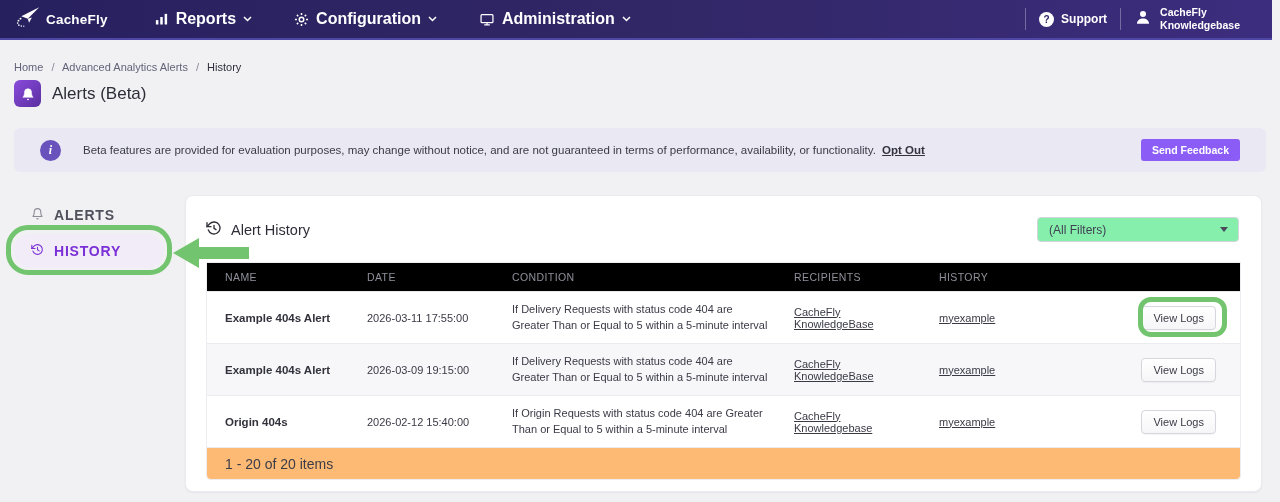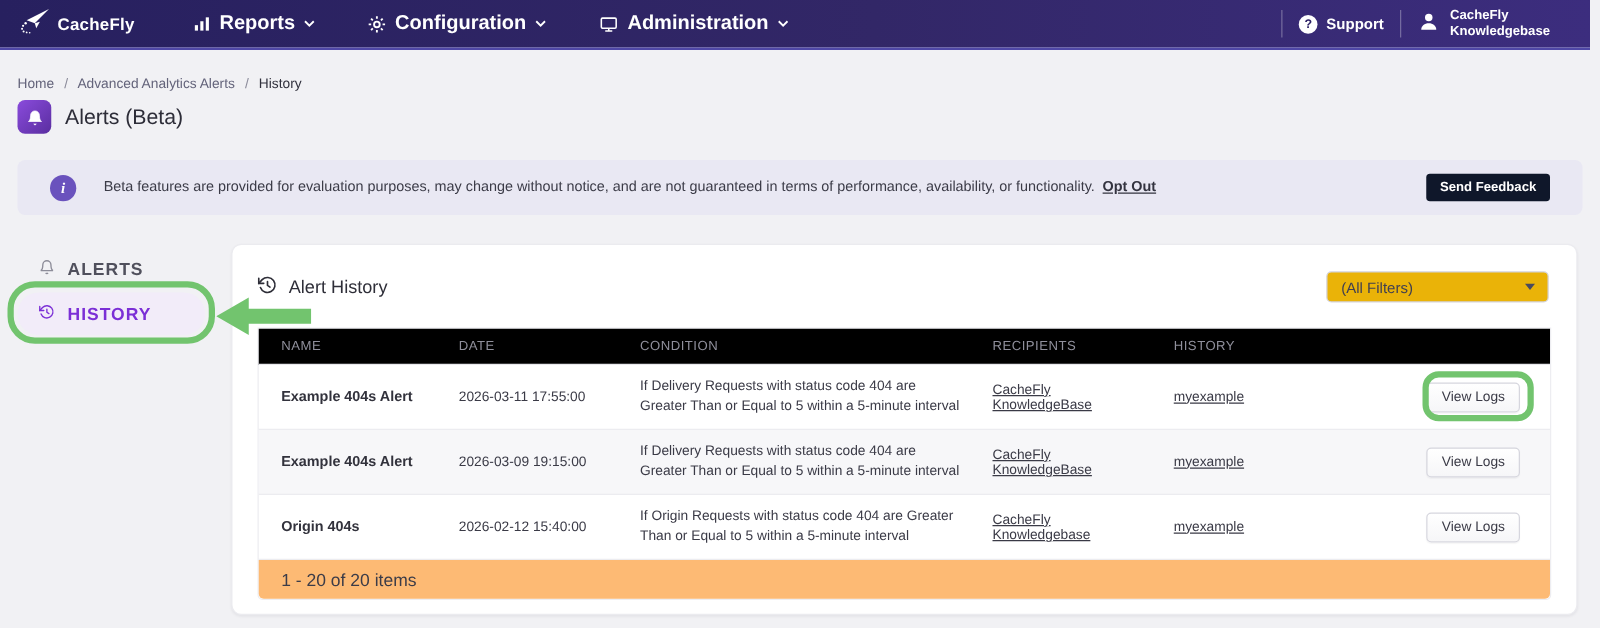--- a/index.html
+++ b/index.html
@@ -55,21 +55,21 @@
   }
   .info-icon {
     flex:0 0 auto; width:21px; height:21px; border-radius:50%; background:#6a52bd; color:#fff;
     font-size:12px; font-weight:bold; font-family:"Liberation Serif", serif; font-style:italic;
     display:flex; align-items:center; justify-content:center; margin-right:22px;
   }
   .banner-text { font-size:11.5px; color:#3b3b47; }
   .opt-out { font-weight:bold; text-decoration:underline; color:#33333f; margin-left:3px; cursor:pointer; }
   .send-feedback {
     position:absolute; right:26px; top:50%; transform:translateY(-50%);
-    background:#0f172a; color:#fff; border:none; border-radius:3px;
+    background:#8b5cf6; color:#fff; border:none; border-radius:3px;
     font-size:10.5px; font-weight:bold; padding:5px 11px; cursor:pointer;
     font-family:"Liberation Sans", sans-serif;
   }
 
   
   .sidebar { position:absolute; left:14px; top:201px; width:150px; }
   .side-item { display:flex; align-items:center; gap:10px; height:28px; padding-left:17px;
     font-size:14px; font-weight:bold; letter-spacing:.8px; color:#50505c; cursor:pointer; }
   .side-item svg { color:#8d8d99; }
   .side-item.active {
@@ -92,22 +92,22 @@
   .card {
     position:absolute; left:185px; top:195px; width:1077px; height:297px;
     background:#fff; border:1px solid #ebebef; border-radius:8px;
     box-shadow:0 1px 2px rgba(20,20,40,.05);
   }
   .card-header { position:relative; height:66px; }
   .card-title { position:absolute; left:20px; top:24px; display:flex; align-items:center; gap:9px;
     font-size:14.5px; color:#2e2e38; }
   .card-title svg { color:#2e2e38; }
   .filter-select {
-    position:absolute; right:22px; top:21px; width:178px; height:25px;
-    border:1px solid #d4d4dc; border-radius:4px; background:#eab308;
+    position:absolute; right:22px; top:21px; width:202px; height:25px;
+    border:1px solid #d4d4dc; border-radius:4px; background:#86efac;
     display:flex; align-items:center; justify-content:space-between;
     padding:0 10px 0 11px; font-size:12px; color:#3f3f52; cursor:pointer;
   }
   .caret-down { width:0; height:0; border-left:4px solid transparent; border-right:4px solid transparent;
     border-top:5px solid #4a4a5e; }
 
   .table-wrap { margin:0 20px; border:1px solid #ededf1; border-radius:0 0 4px 4px; }
   .t-row {
     display:grid;
     grid-template-columns:142px 145px 282px 145px 145px 1fr;

